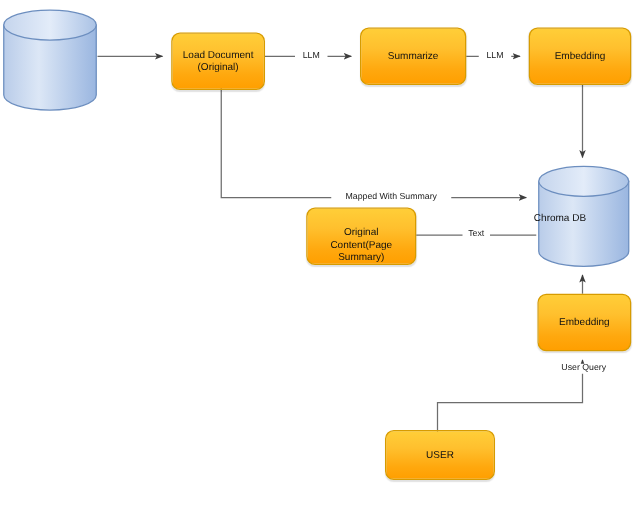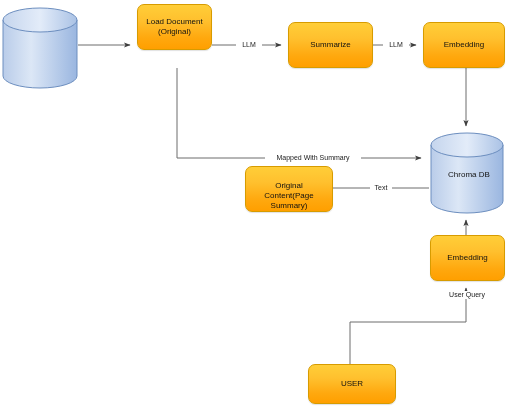--- a/index.html
+++ b/index.html
@@ -70,25 +70,25 @@
       <ellipse cx="40" cy="20" rx="37" ry="12" fill="url(#topg)" stroke="#6c8ebf" stroke-width="1"></ellipse>
     </g>
 
     <g>
       <path d="M431,145 L431,201 A36,12 0 0 0 503,201 L503,145 Z" fill="url(#cylg2)" stroke="#6c8ebf" stroke-width="1"></path>
       <ellipse cx="467" cy="145" rx="36" ry="12" fill="url(#topg)" stroke="#6c8ebf" stroke-width="1"></ellipse>
     </g>
   </svg>
 
 
-  <div class="node" style="left:433px;top:155px;width:72px;height:40px;">
+  <div class="node" style="left:412px;top:155px;width:72px;height:40px;">
     <span>Chroma DB</span>
   </div>
 
-  <div class="node proc" style="left:137px;top:4px;width:75px;height:46px;">
+  <div class="node proc" style="left:137px;top:26px;width:75px;height:46px;">
     <div>
       <span>Load Document</span>
       <span>(Original)</span>
     </div>
   </div>
 
   <div class="node proc" style="left:288px;top:22px;width:85px;height:46px;align-items:center;">
     <span>Summarize</span>
   </div>
 
@@ -101,21 +101,21 @@
       <span>Original</span>
       <span>Content(Page</span>
       <span>Summary)</span>
     </div>
   </div>
 
   <div class="node proc" style="left:430px;top:235px;width:75px;height:46px;">
     <span>Embedding</span>
   </div>
 
-  <div class="node proc" style="left:308px;top:344px;width:88px;height:40px;margin-top:20px;">
+  <div class="node proc" style="left:308px;top:344px;width:88px;height:40px;">
     <span>USER</span>
   </div>
 
   <div class="edge-label" style="left:236px;top:41px;width:24px;">
     <span>LLM</span>
   </div>
 
   <div class="edge-label" style="left:383px;top:41px;width:24px;">
     <span>LLM</span>
   </div>

